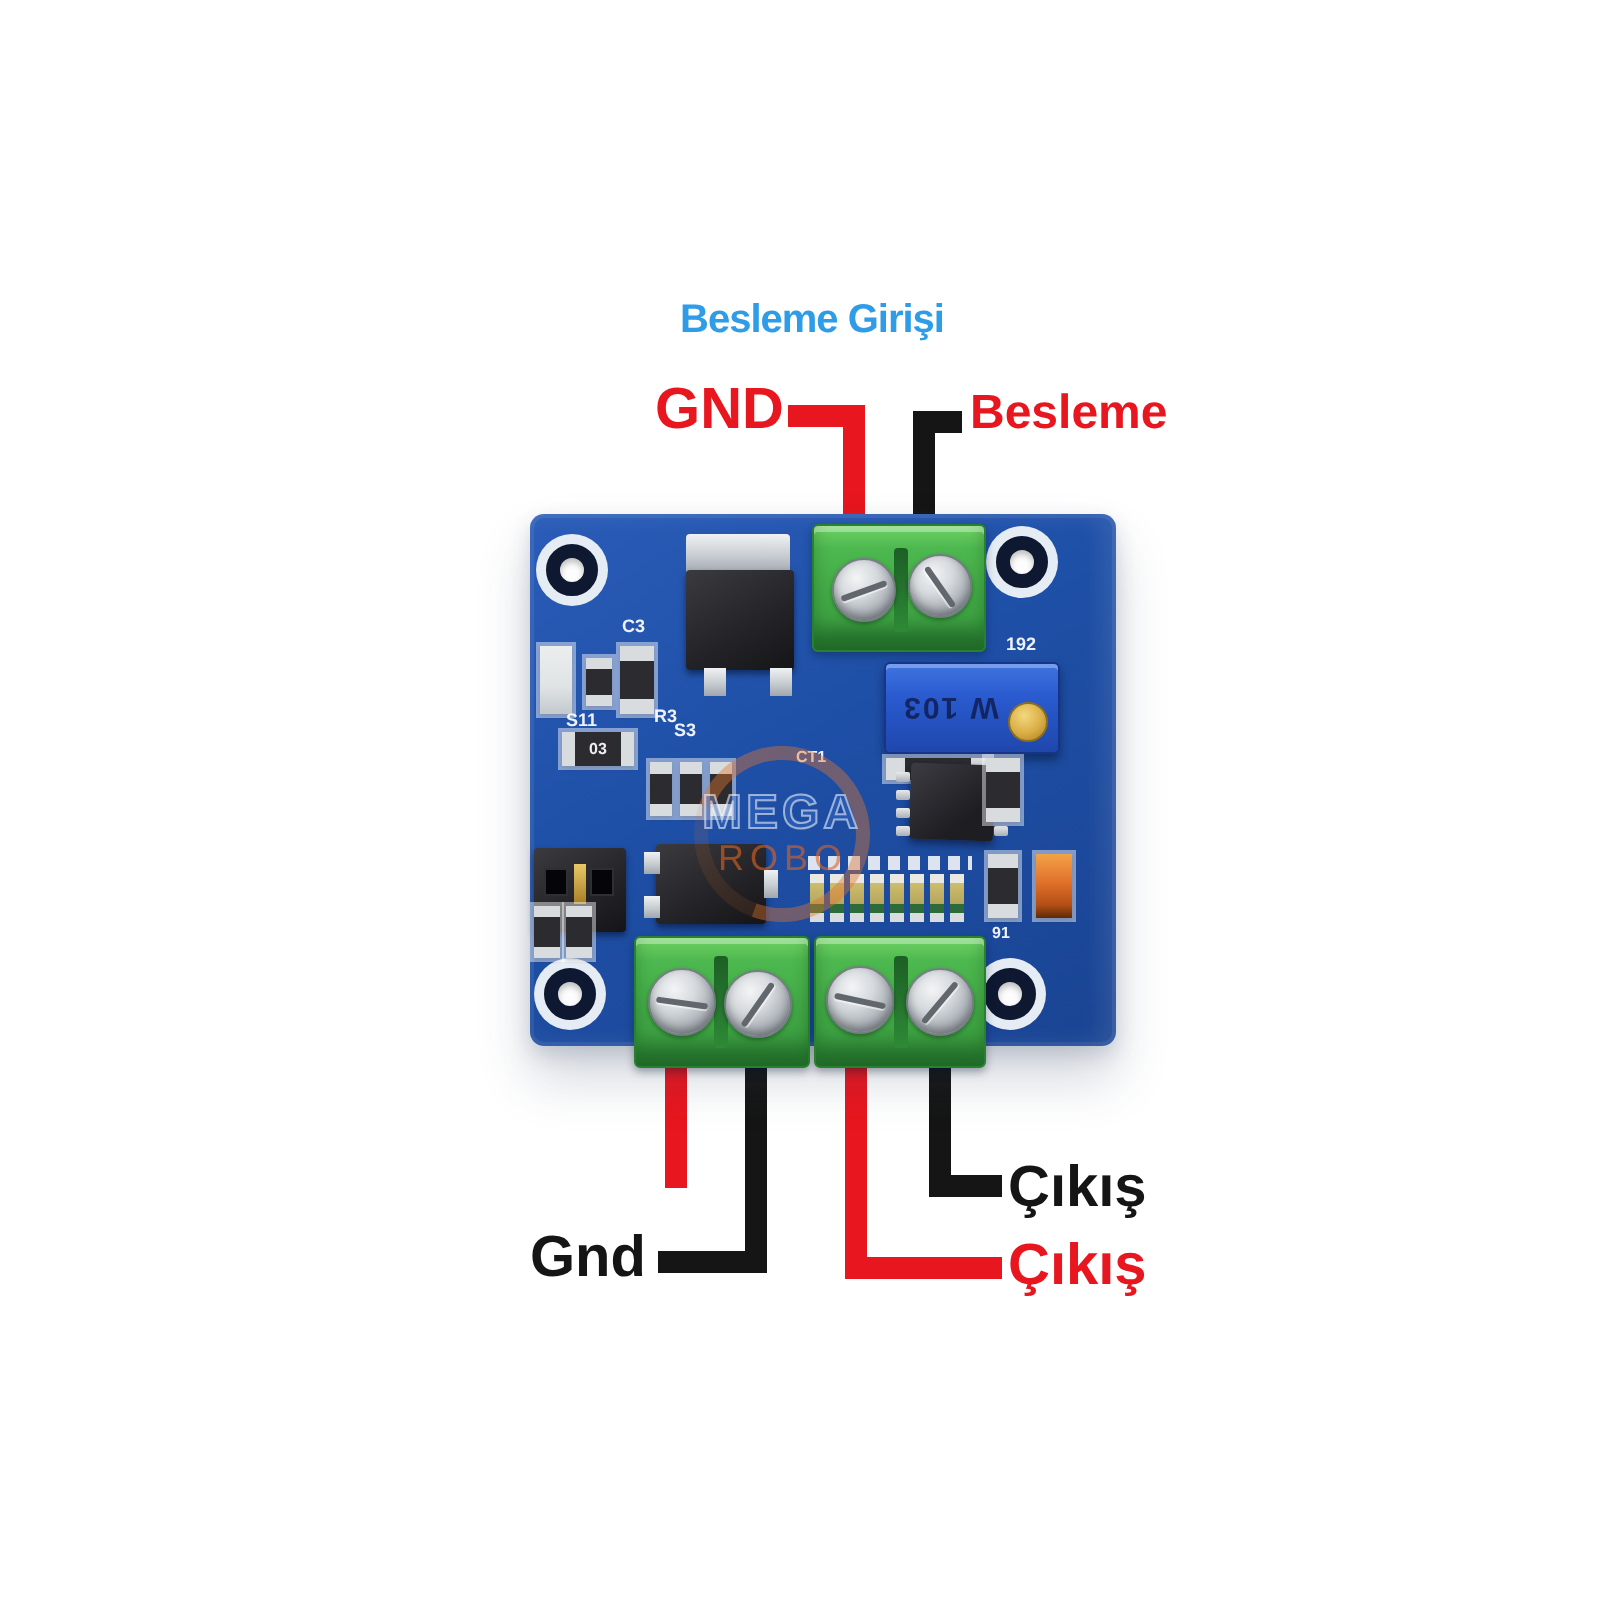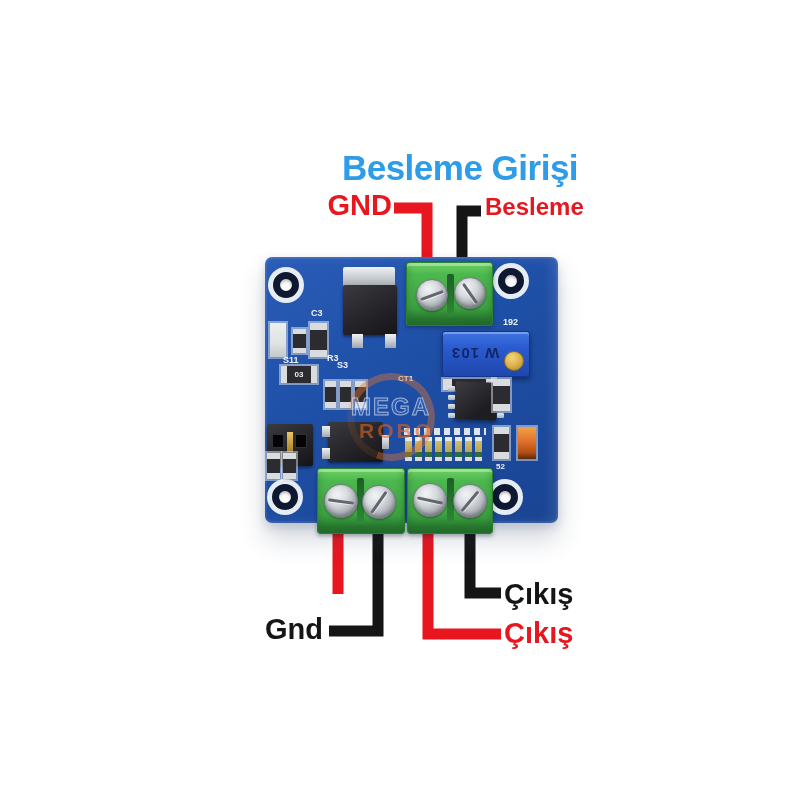--- a/index.html
+++ b/index.html
@@ -13,21 +13,21 @@
   .canvas{position:relative;width:800px;height:800px;background:#fff;}
 
   
   svg.wires{position:absolute;left:0;top:0;z-index:1}
   .wire{fill:none;stroke-width:11px}
   .wire.red{stroke:var(--label-red)}
   .wire.black{stroke:var(--label-black)}
 
   
   .lbl{position:absolute;z-index:3;font-weight:bold;line-height:1.05;white-space:nowrap}
-  .lbl.title{left:340px;top:150px;width:240px;text-align:center;font-size:35px;color:var(--label-blue);letter-spacing:-0.5px}
+  .lbl.title{left:340px;top:150px;width:240px;font-size:20px;color:var(--label-blue);letter-spacing:-0.5px}
   .lbl.gnd-top{left:300px;top:190px;width:92px;text-align:right;font-size:29px;color:var(--label-red)}
   .lbl.besleme{left:485px;top:194px;font-size:24px;color:var(--label-red)}
   .lbl.pwm{left:150px;top:578px;width:178px;text-align:right;font-size:29px;color:var(--label-red)}
   .lbl.gndb{left:220px;top:614px;width:103px;text-align:right;font-size:29px;color:var(--label-black)}
   .lbl.cikis-blk{left:504px;top:579px;font-size:29px;color:var(--label-black)}
   .lbl.cikis-red{left:504px;top:618px;font-size:29px;color:var(--label-red)}
 
   
   .board{position:absolute;left:265px;top:257px;width:293px;height:266px;z-index:2;
     background:linear-gradient(150deg,#2a5cb8 0%,#1e4fa6 45%,#1a4493 100%);
@@ -72,21 +72,21 @@
 
   .ic{background:linear-gradient(140deg,#3c3c42,#1d1d22 70%);border-radius:2px;
     box-shadow:0 2px 4px rgba(0,10,30,.55);transform:rotate(2deg)}
   .pin{width:7px;height:5px;background:linear-gradient(180deg,#e8eaec,#aab0b6);border-radius:1px}
 
   .wm{z-index:5;pointer-events:none}
   .wm-ring{left:82px;top:116px;width:88px;height:88px;border-radius:50%;
     border:7px solid rgba(226,118,46,.42);border-left-color:rgba(226,118,46,.12);transform:rotate(-25deg)}
   .wm-t1{left:86px;top:136px;font-size:24px;font-weight:bold;color:rgba(60,110,200,.42);
     -webkit-text-stroke:1px rgba(255,255,255,.55);letter-spacing:2px}
-  .wm-t2{left:94px;top:162px;font-size:21px;font-weight:bold;color:rgba(226,100,30,.6);letter-spacing:3px}
+  .wm-t2{left:94px;top:162px;font-size:18px;font-weight:normal;color:rgba(226,100,30,.6);letter-spacing:3px}
 </style>
 </head>
 <body>
 
 <div class="canvas">
 
   <svg class="wires" width="800" height="800">
     <polyline class="wire red" points="394,208 427,208 427,272"></polyline>
     <polyline class="wire black" points="481,211 462,211 462,272"></polyline>
     <polyline class="wire red" points="338,528 338,594"></polyline>
@@ -175,21 +175,21 @@
     <div class="smd smd-v" style="left:60px;top:124px;width:11px;height:27px"></div>
     <div class="smd smd-v" style="left:75px;top:124px;width:11px;height:27px"></div>
     <div class="smd smd-v" style="left:90px;top:124px;width:11px;height:27px"></div>
     <div class="smd smd-v" style="left:2px;top:196px;width:13px;height:26px"></div>
     <div class="smd smd-v" style="left:18px;top:196px;width:13px;height:26px"></div>
     <div class="silk" style="left:133px;top:118px;font-size:8px">CT1</div>
 
     <div class="smd smd-v" style="left:228px;top:122px;width:17px;height:32px"></div>
     <div class="smd smd-v" style="left:229px;top:170px;width:15px;height:32px"></div>
     <div class="smd cap-orange" style="left:253px;top:170px;width:18px;height:32px"></div>
-    <div class="silk" style="left:231px;top:206px;font-size:8px">52</div>
+    <div class="silk" style="left:231px;top:206px;font-size:8px">91</div>
 
     <div class="wm wm-ring"></div>
     <div class="wm wm-t1">MEGA</div>
     <div class="wm wm-t2">ROBO</div>
   </div>
 
   <div class="lbl title">Besleme Girişi</div>
   <div class="lbl gnd-top">GND</div>
   <div class="lbl besleme">Besleme</div>
   <div class="lbl gndb">Gnd</div>

